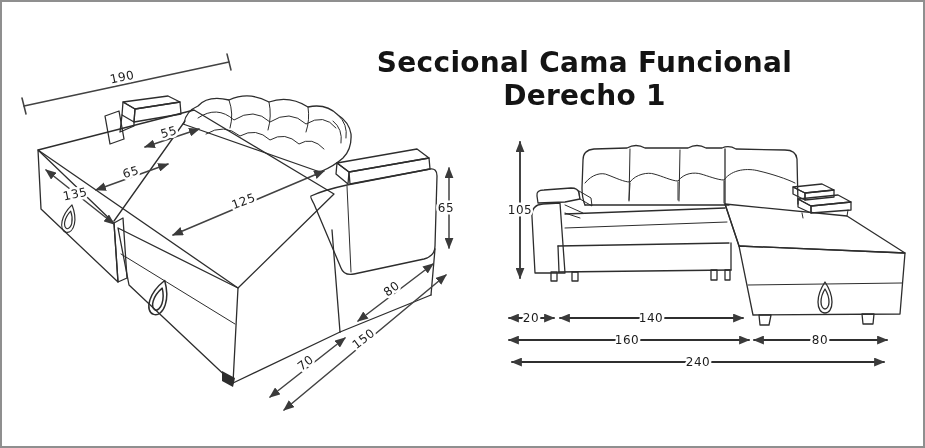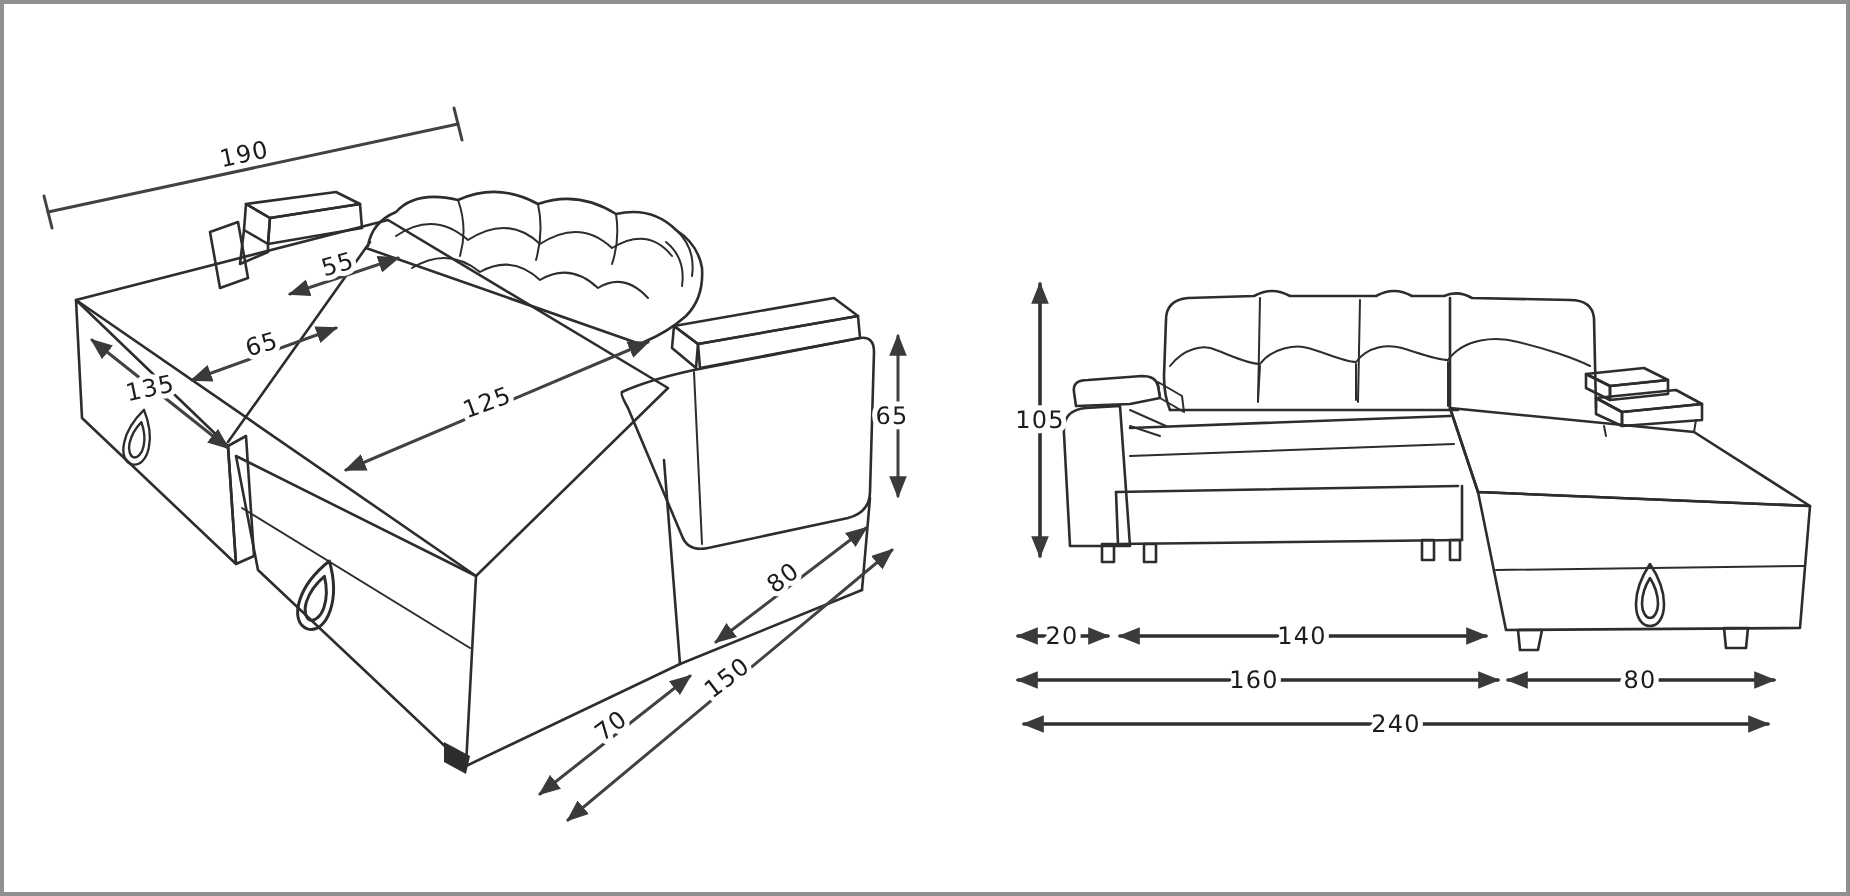--- a/index.html
+++ b/index.html
@@ -38,20 +38,21 @@
     stroke-width:5px;
     stroke-linejoin:round;
   }
   .foot{fill:#2d2d2d;stroke:none;}
 </style>
 </head>
 <body>
 
 <div class="canvas">
 
+  <div class="title">Seccional Cama Funcional Derecho 1</div>
 
   <svg width="925" height="448" viewBox="0 0 925 448">
     <defs>
       <marker id="ah" viewBox="0 0 10 8" refX="9" refY="4" markerWidth="11" markerHeight="9" orient="auto-start-reverse" markerUnits="userSpaceOnUse">
         <path d="M0,0 L10,4 L0,8 Z" fill="#3a3a3a"></path>
       </marker>
     </defs>
 
     <g>
 

